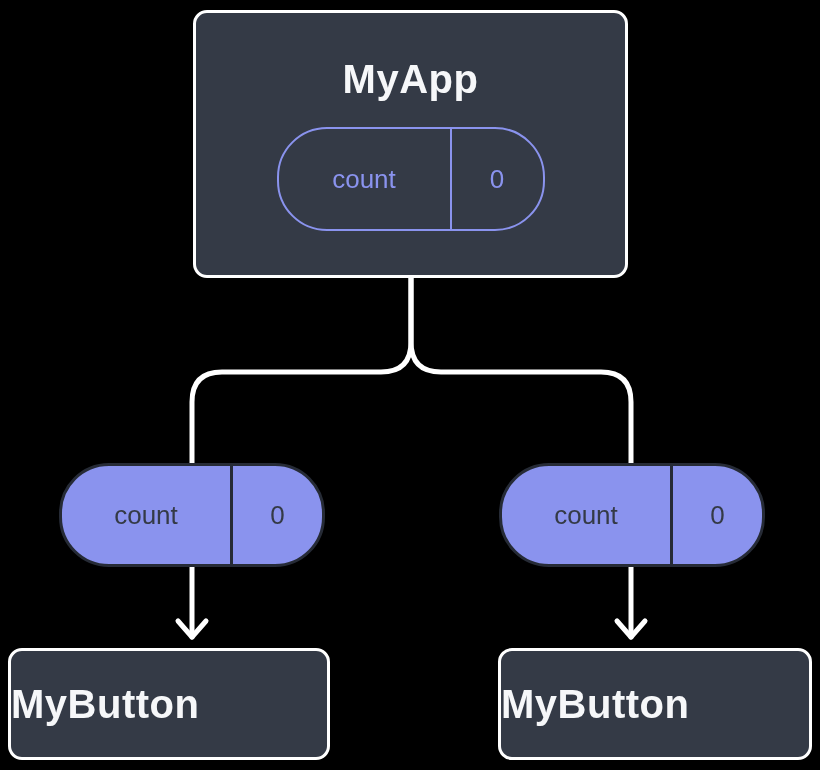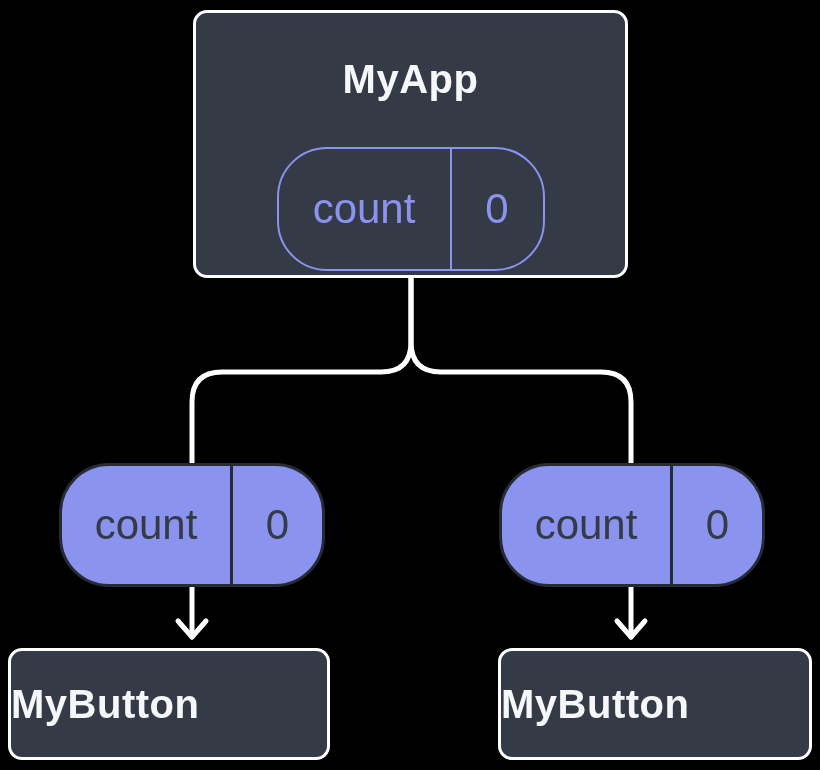--- a/index.html
+++ b/index.html
@@ -39,30 +39,29 @@
     font-size: 40px;
     font-weight: 600;
     letter-spacing: 0.5px;
     line-height: 1.2;
   }
   #myapp-card {
     left: 193px; top: 10px; width: 435px; height: 268px;
     flex-direction: column;
     justify-content: flex-start;
     padding-top: 42px;
-    gap: 20px;
   }
   #myapp-card .component-title { margin-bottom: 24px; }
   .pill {
     box-sizing: border-box;
-    height: 124px;
+    height: 104px;
     border-radius: 50px;
     display: flex;
     overflow: hidden;
-    font-size: 42px;
+    font-size: 26px;
     z-index: 2;
   }
   .pill .cell {
     display: flex;
     align-items: center;
     justify-content: center;
     box-sizing: border-box;
   }
   .state-pill {
     width: 268px;

